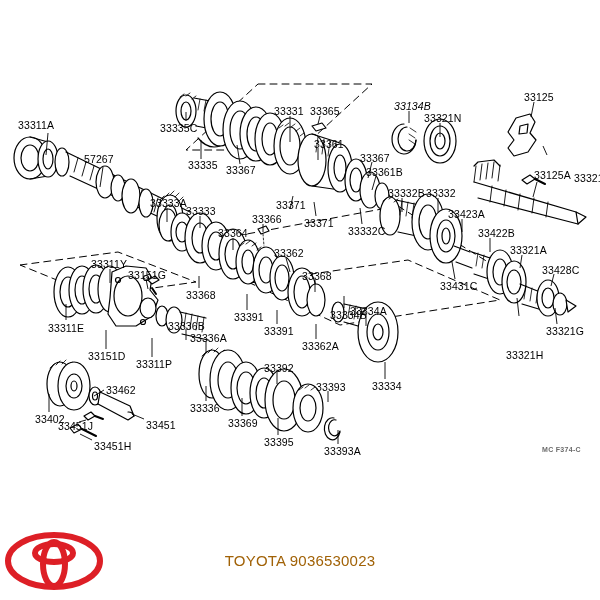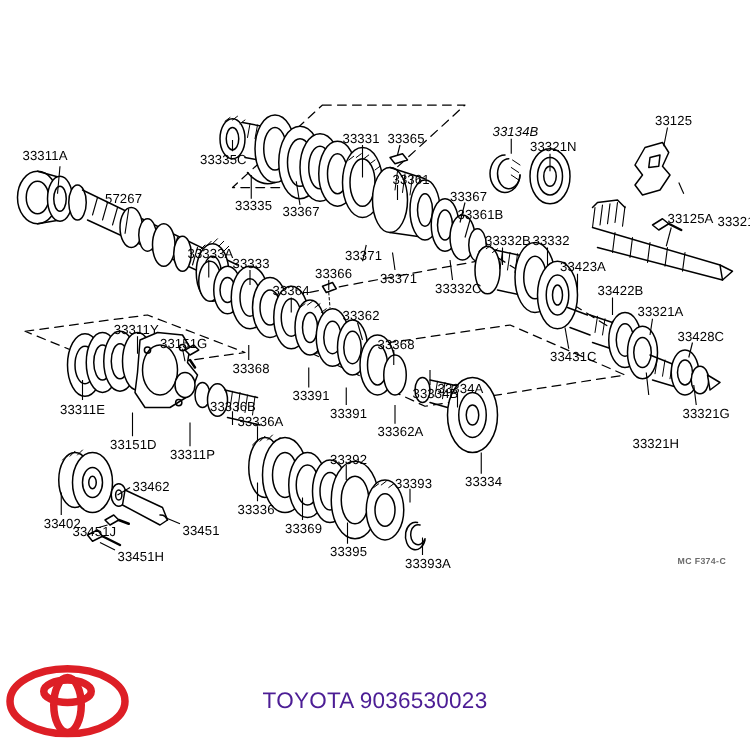--- a/index.html
+++ b/index.html
@@ -16,21 +16,21 @@
 
   
   .wm{position:absolute;font-size:7px;font-weight:bold;color:#6b6b6b;
       letter-spacing:.3px;white-space:nowrap;}
 
   
   #footer{position:absolute;left:0;top:520px;width:600px;height:80px;background:#fff;}
   #logo{position:absolute;left:4px;top:12px;width:100px;height:58px;}
   #footer-text{position:absolute;left:0;top:0;width:600px;height:80px;
       display:flex;align-items:center;justify-content:center;}
-  #footer-text span{font-size:18px;color:#4c1d95;letter-spacing:.2px;}
+  #footer-text span{font-size:15px;color:#a16207;letter-spacing:.2px;}
 </style>
 </head>
 <body>
 
 <div id="page">
 
   <div id="diagram">
     <svg viewBox="0 0 600 520" xmlns="http://www.w3.org/2000/svg">
       <defs>
         <g id="ring">

